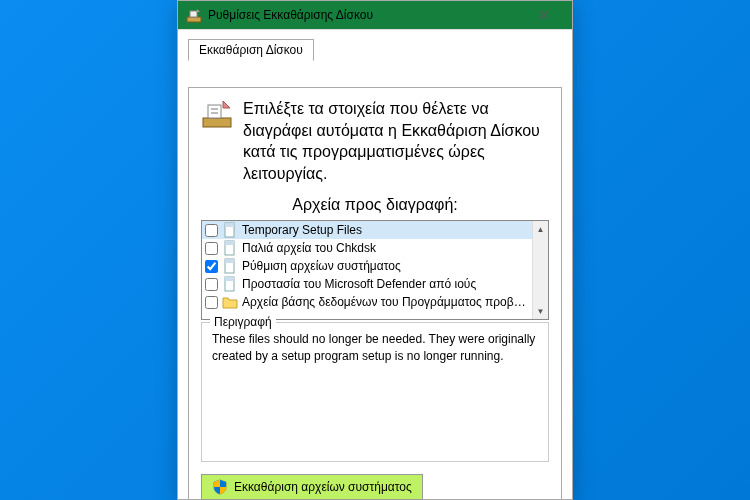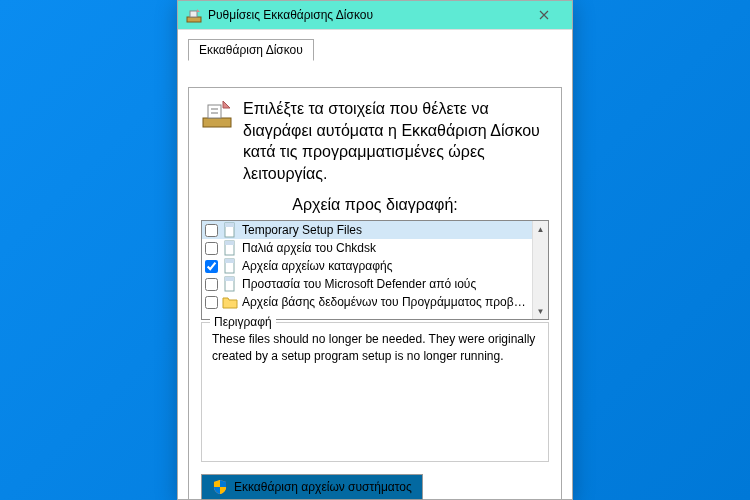--- a/index.html
+++ b/index.html
@@ -23,21 +23,21 @@
     box-shadow: 0 4px 20px rgba(0,0,0,0.25);
     display: flex;
     flex-direction: column;
   }
   .titlebar {
     height: 30px;
     display: flex;
     align-items: center;
     padding: 0 8px;
     border-bottom: 1px solid #ddd;
-    background: #5eead4;
+    background: #15803d;
   }
   .titlebar .title-icon {
     width: 16px; height: 16px;
     margin-right: 6px;
     display: inline-flex; align-items: center; justify-content: center;
   }
   .titlebar .title { color: #000; font-size: 12px; }
   .titlebar .spacer { flex: 1; }
   .close-btn {
     width: 40px; height: 28px; display:flex; align-items:center; justify-content:center;
@@ -105,21 +105,21 @@
   }
   .fieldset .legend {
     position:absolute; top:-8px; left:8px;
     background:#fff; padding:0 4px;
     font-size:12px;
   }
   .desc-text { font-size:12px; color:#000; line-height:1.35; }
   .sysfiles-btn {
     margin-top:12px;
     border:1px solid #999;
-    background:#0369a1;
+    background:#bef264;
     padding:4px 10px;
     display:inline-flex; align-items:center; gap:6px;
     font-size:12px; cursor:pointer;
   }
   .shield-icon { width:16px; height:16px; }
   .footer {
     height:44px; border-top:0;
     display:flex; justify-content:flex-end; align-items:center;
     gap:8px; padding: 0 12px 10px 12px;
   }
@@ -194,21 +194,21 @@
               <span class="row-label">Παλιά αρχεία του Chkdsk</span>
             </div>
             <div class="file-row">
               <input type="checkbox" checked="" style="">
               <span class="row-icon">
                 <svg viewBox="0 0 16 16" width="16" height="16">
                   <rect x="3" y="1" width="9" height="14" fill="#fff" stroke="#8aa"></rect>
                   <rect x="3" y="1" width="9" height="4" fill="#cde"></rect>
                 </svg>
               </span>
-              <span class="row-label">Αρχεία αρχείων καταγραφής</span>
+              <span class="row-label">Ρύθμιση αρχείων συστήματος</span>
             </div>
             <div class="file-row">
               <input type="checkbox" style="">
               <span class="row-icon">
                 <svg viewBox="0 0 16 16" width="16" height="16">
                   <rect x="3" y="1" width="9" height="14" fill="#fff" stroke="#8aa"></rect>
                   <rect x="3" y="1" width="9" height="4" fill="#cde"></rect>
                 </svg>
               </span>
               <span class="row-label">Προστασία του Microsoft Defender από ιούς</span>

